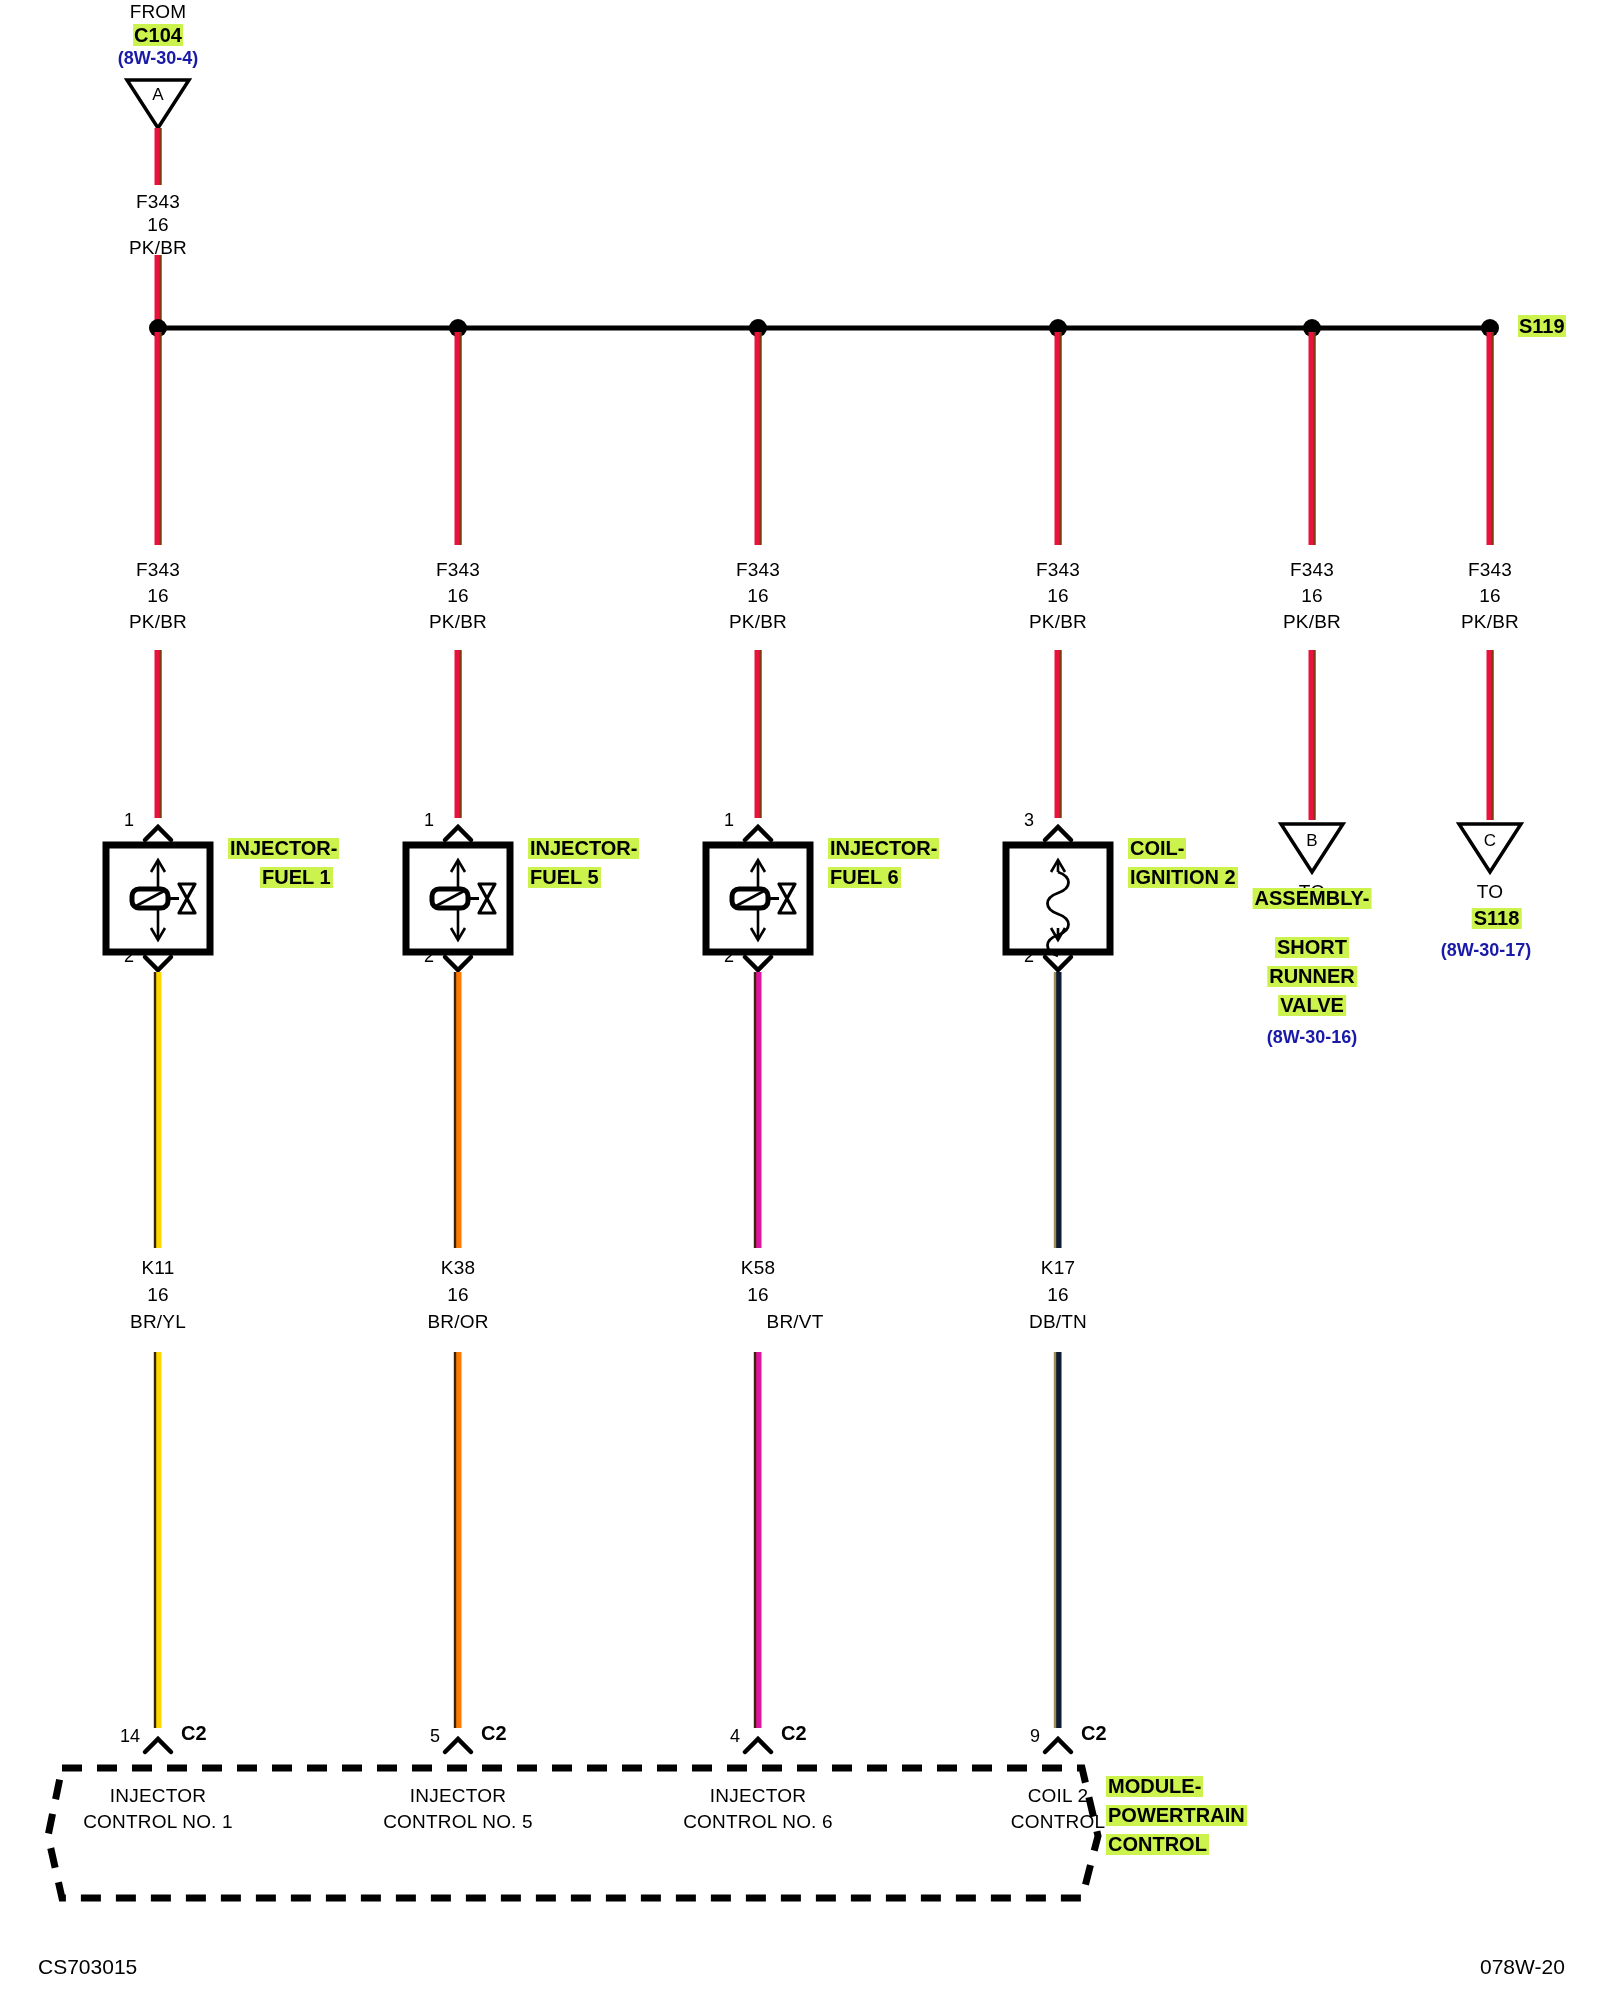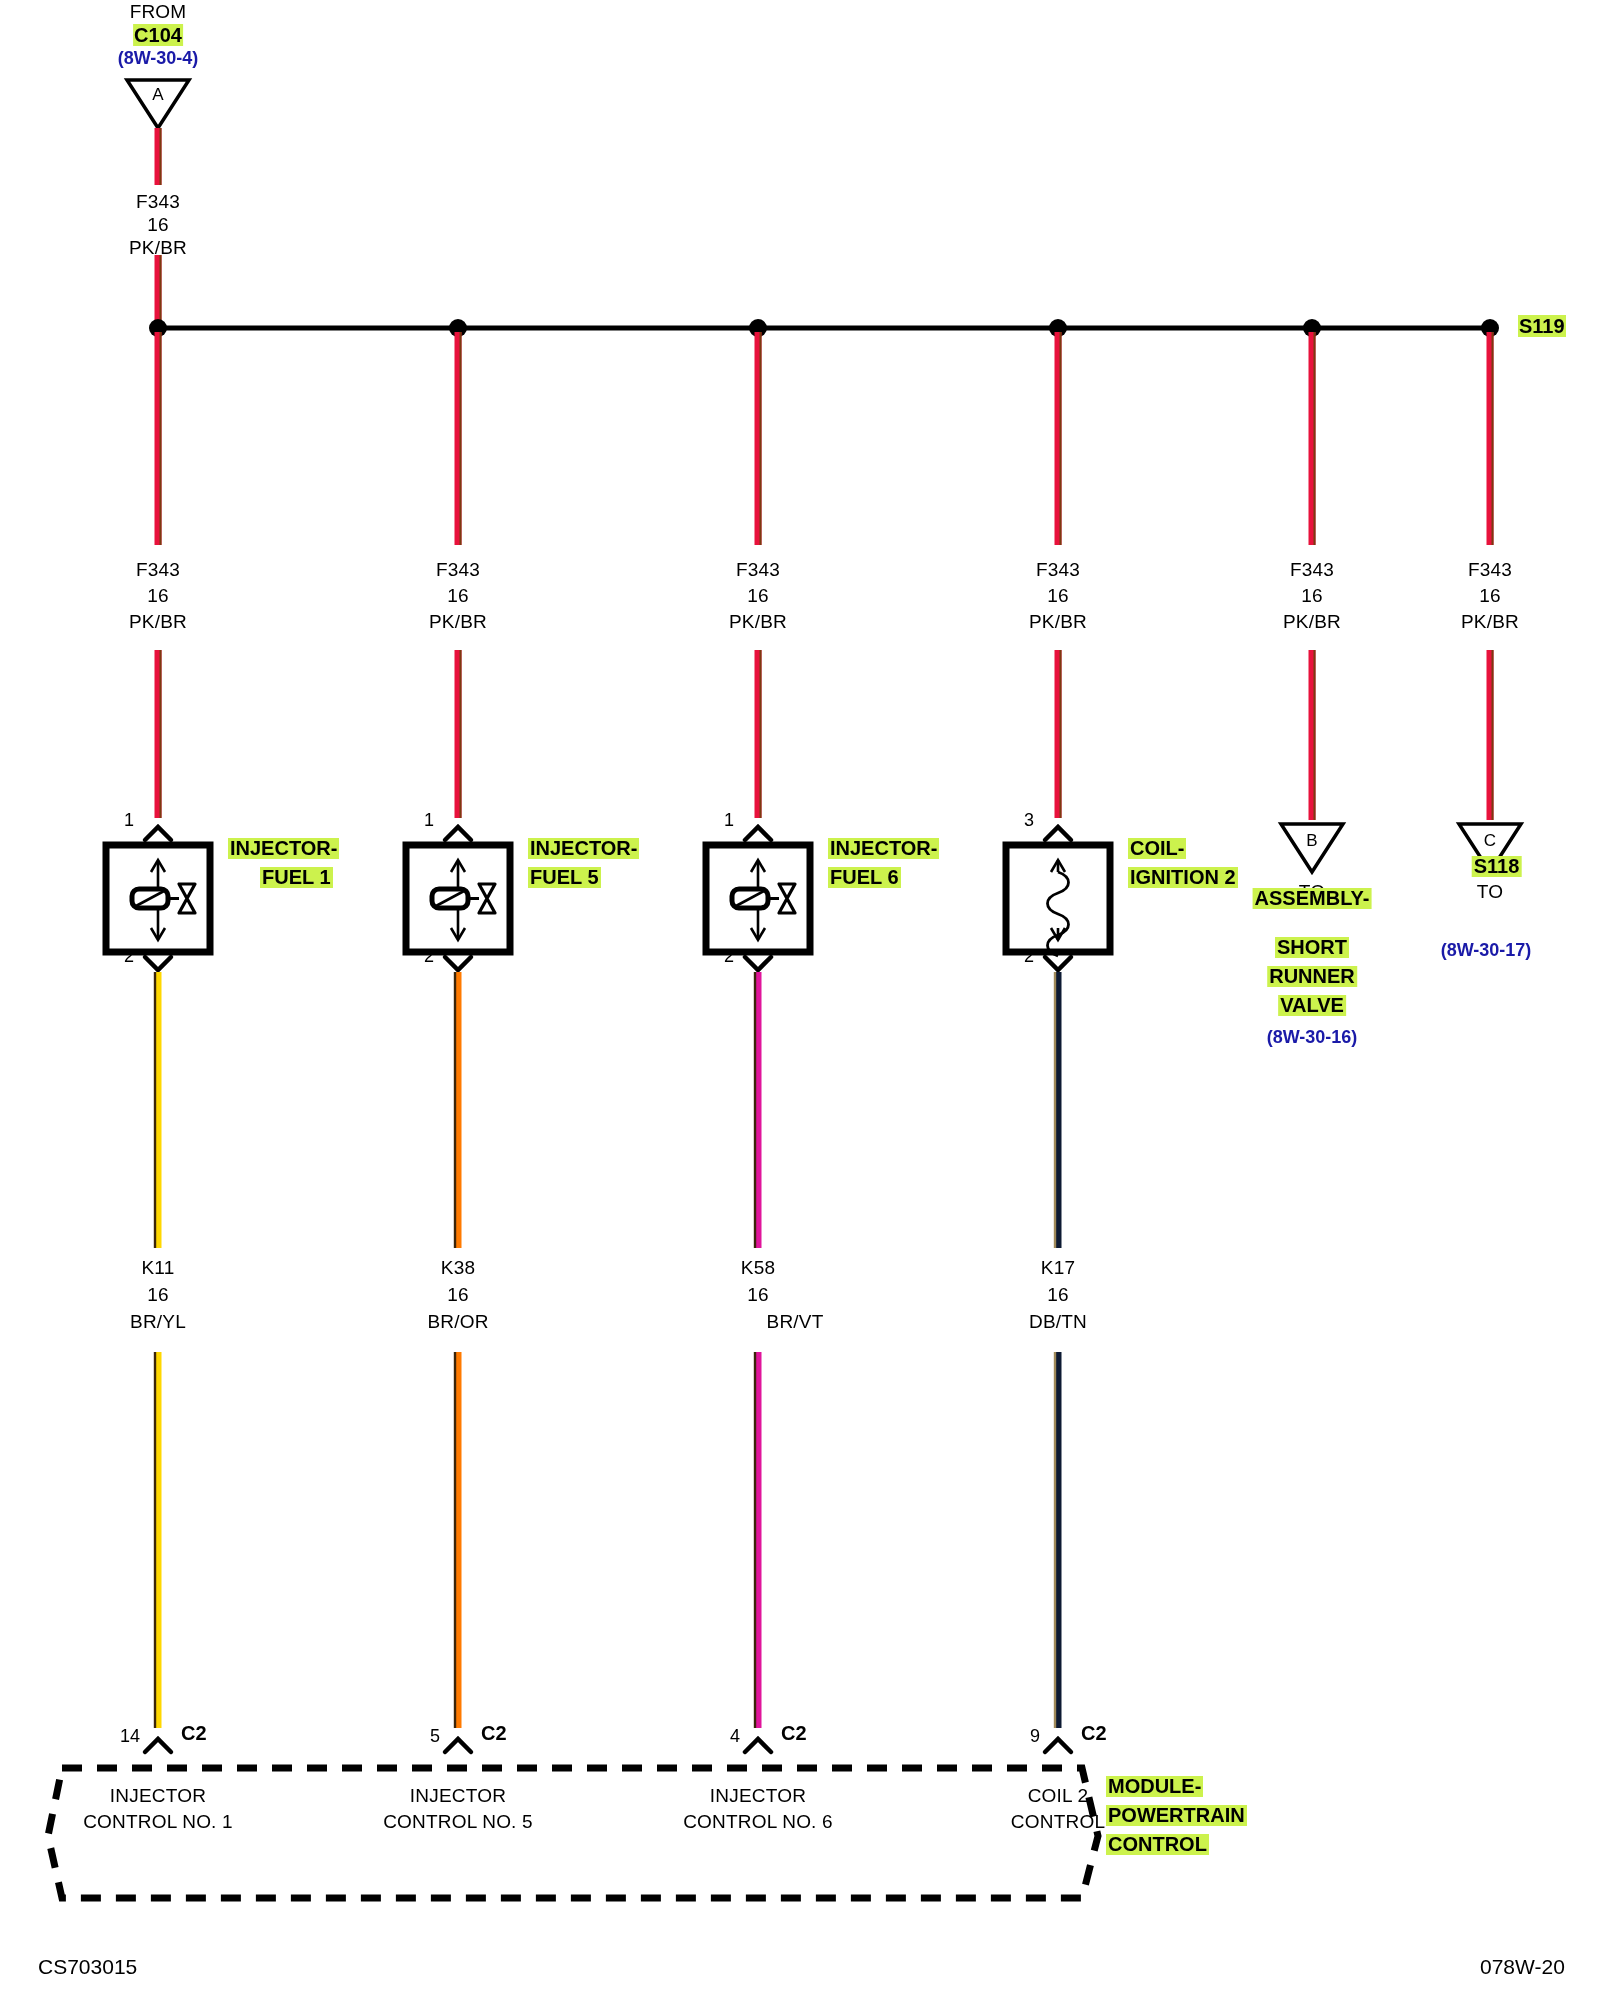--- a/index.html
+++ b/index.html
@@ -285,21 +285,21 @@
   <div class="txt ctr" style="left:1312px;top:832px;font-size:17px;">B</div>
   <div class="txt lbl ctr" style="left:1312px;top:882px;">TO</div>
   <div class="txt ctr blkcenter" style="left:1312px;top:888px;text-decoration:underline;"><span class="hlblk">ASSEMBLY-</span></div>
   <div class="txt ctr blkcenter" style="left:1312px;top:937px;"><span class="hlblk">SHORT</span></div>
   <div class="txt ctr blkcenter" style="left:1312px;top:966px;"><span class="hlblk">RUNNER</span></div>
   <div class="txt ctr blkcenter" style="left:1312px;top:995px;"><span class="hlblk">VALVE</span></div>
   <div class="txt ref ctr" style="left:1312px;top:1028px;">(8W-30-16)</div>
 
   <div class="txt ctr" style="left:1490px;top:832px;font-size:17px;">C</div>
   <div class="txt lbl ctr" style="left:1490px;top:882px;">TO</div>
-  <div class="txt ctr blkcenter" style="left:1490px;top:856px;padding-left:13px;"><span class="hlblk">S118</span></div>
+  <div class="txt ctr blkcenter" style="left:1490px;top:908px;padding-left:13px;"><span class="hlblk">S118</span></div>
   <div class="txt ref ctr" style="left:1486px;top:941px;">(8W-30-17)</div>
 
   <div class="txt lbl ctr" style="left:158px;top:1258px;">K11</div>
   <div class="txt lbl ctr" style="left:158px;top:1285px;">16</div>
   <div class="txt lbl ctr" style="left:158px;top:1312px;">BR/YL</div>
 
   <div class="txt lbl ctr" style="left:458px;top:1258px;">K38</div>
   <div class="txt lbl ctr" style="left:458px;top:1285px;">16</div>
   <div class="txt lbl ctr" style="left:458px;top:1312px;">BR/OR</div>
 

